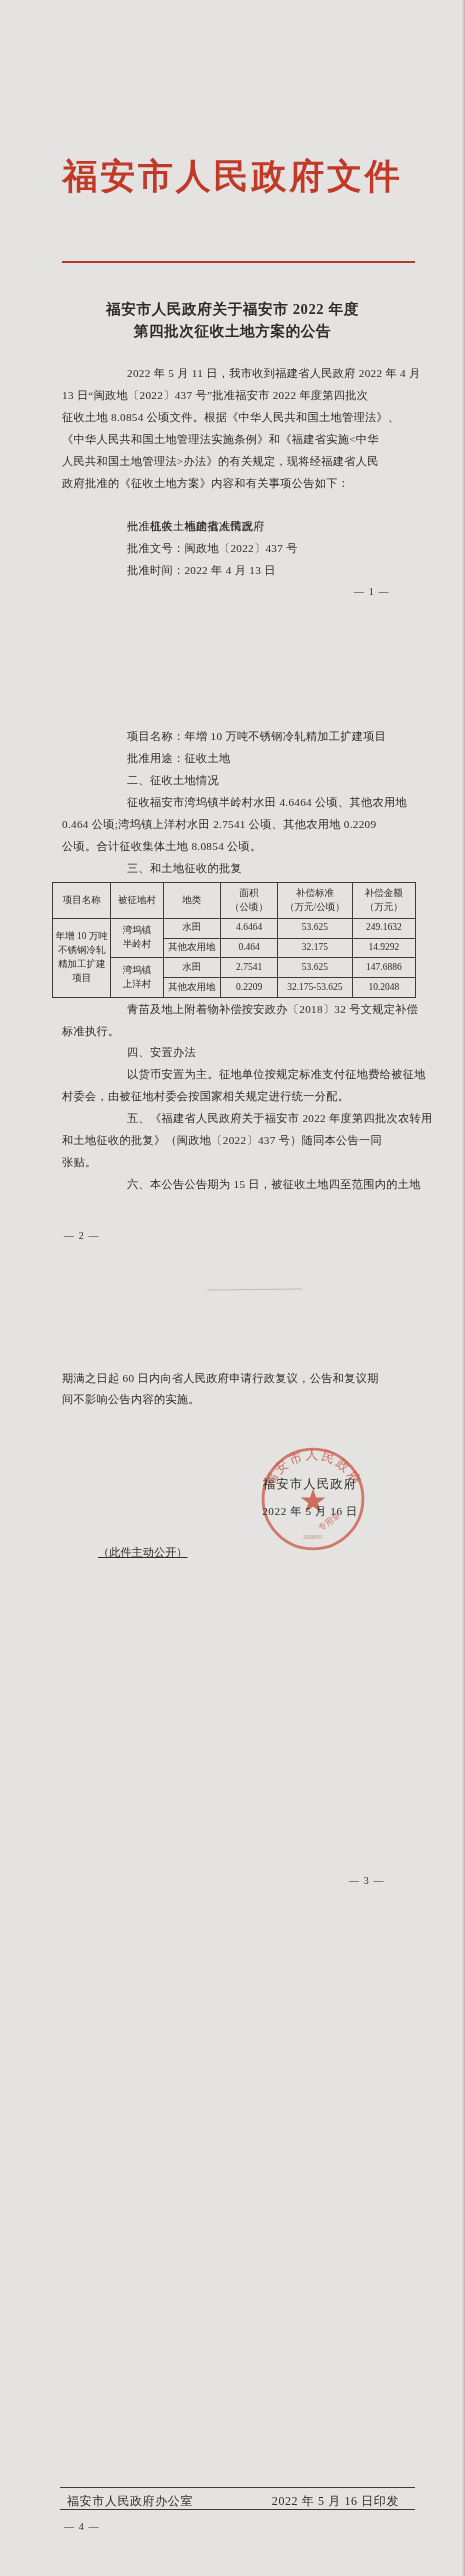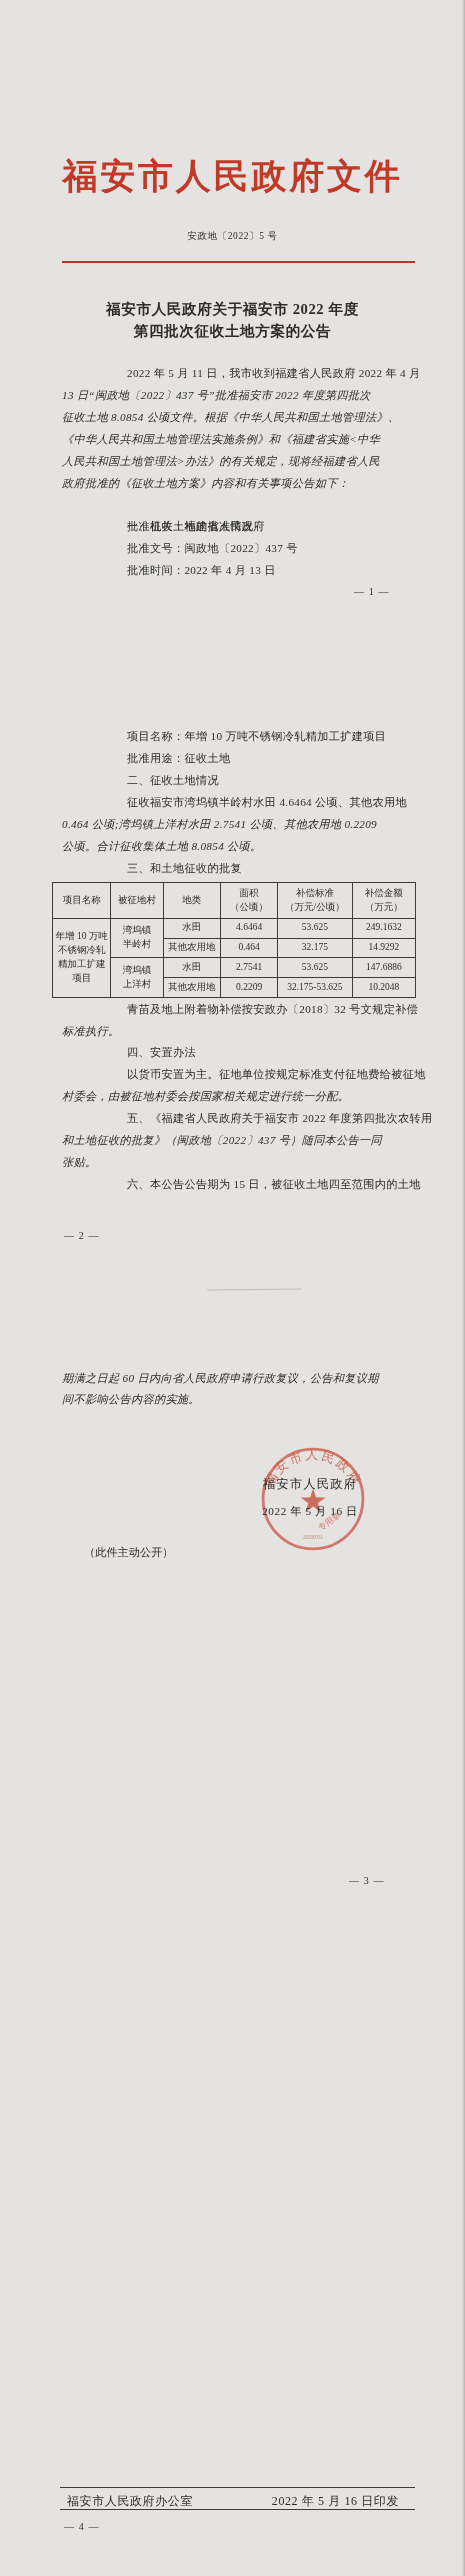--- a/index.html
+++ b/index.html
@@ -17,21 +17,21 @@
   .red-header{
     top:153px;font-size:35px;font-weight:700;
     color:#c13a28;letter-spacing:2.8px;
   }
   .doc-number{top:230px;font-size:9.5px;letter-spacing:0.6px;}
   .red-rule{
     position:absolute;left:62px;top:261px;width:353px;height:2.2px;
     background:#b5392b;
   }
   .notice-title{top:298px;font-size:14.6px;font-weight:700;line-height:22px;letter-spacing:0.6px;}
-  .bl{left:62px;font-size:11.2px;letter-spacing:0.3px;font-style:italic;}
+  .bl{left:62px;font-size:11.2px;letter-spacing:0.3px;}
   .ind{left:84px;font-size:11.2px;letter-spacing:0.3px;margin-left:43px;}
   .pgnum{font-size:10px;letter-spacing:1.1px;}
   
   .comp-table{
     position:absolute;left:52px;top:882px;width:364px;
     border-collapse:collapse;table-layout:fixed;
     font-size:9.5px;color:#2d2c2a;
   }
   .comp-table th,.comp-table td{
     border:0.9px solid #3c3b39;
@@ -39,40 +39,39 @@
     white-space:pre-line;line-height:1.45;
     font-weight:400;padding:0 1.1px;
   }
   .comp-table thead tr{height:36px;}
   .comp-table tbody tr{height:19.7px;}
   
   .seal{position:absolute;left:258px;top:1444px;z-index:1;}
   .sig{position:absolute;left:251px;width:118px;text-align:center;z-index:2;}
   .sig-org{top:1476px;font-size:12.4px;letter-spacing:1.1px;}
   .sig-date{top:1504px;font-size:11.2px;letter-spacing:0.6px;}
-  .disclosure{left:84px;top:1545px;font-size:11.2px;}
+  .disclosure{left:98px;top:1545px;font-size:11.2px;text-decoration:underline;}
   
   .footer-rule{position:absolute;left:60px;width:355px;height:1.1px;background:#3c3b39;}
   .footer-text{font-size:12px;letter-spacing:0.6px;top:2493px;}
   .scan-edge-right{
     position:absolute;right:0;top:0;width:3.4px;height:100%;
     background:linear-gradient(to right, rgba(0,0,0,0), rgba(90,90,88,0.35));
   }
   .smudge{
     position:absolute;left:207px;top:1289px;width:95px;height:1.1px;
     background:rgba(120,120,118,0.35);transform:rotate(-0.6deg);
   }
 </style>
 </head>
 <body>
 
 <div class="doc">
 
   <div class="abs center red-header">福安市人民政府文件</div>
-  <div class="abs center doc-number">安政地〔2022〕5 号</div>
   <div class="red-rule"></div>
 
   <div class="abs center notice-title">
     <div>福安市人民政府关于福安市 2022 年度</div>
     <div>第四批次征收土地方案的公告</div>
   </div>
 
   <div class="abs ind" style="top:366px">2022 年 5 月 11 日，我市收到福建省人民政府 2022 年 4 月</div>
   <div class="abs bl" style="top:388px">13 日“闽政地〔2022〕437 号”批准福安市 2022 年度第四批次</div>
   <div class="abs bl" style="top:410px">征收土地 8.0854 公顷文件。根据《中华人民共和国土地管理法》、</div>

